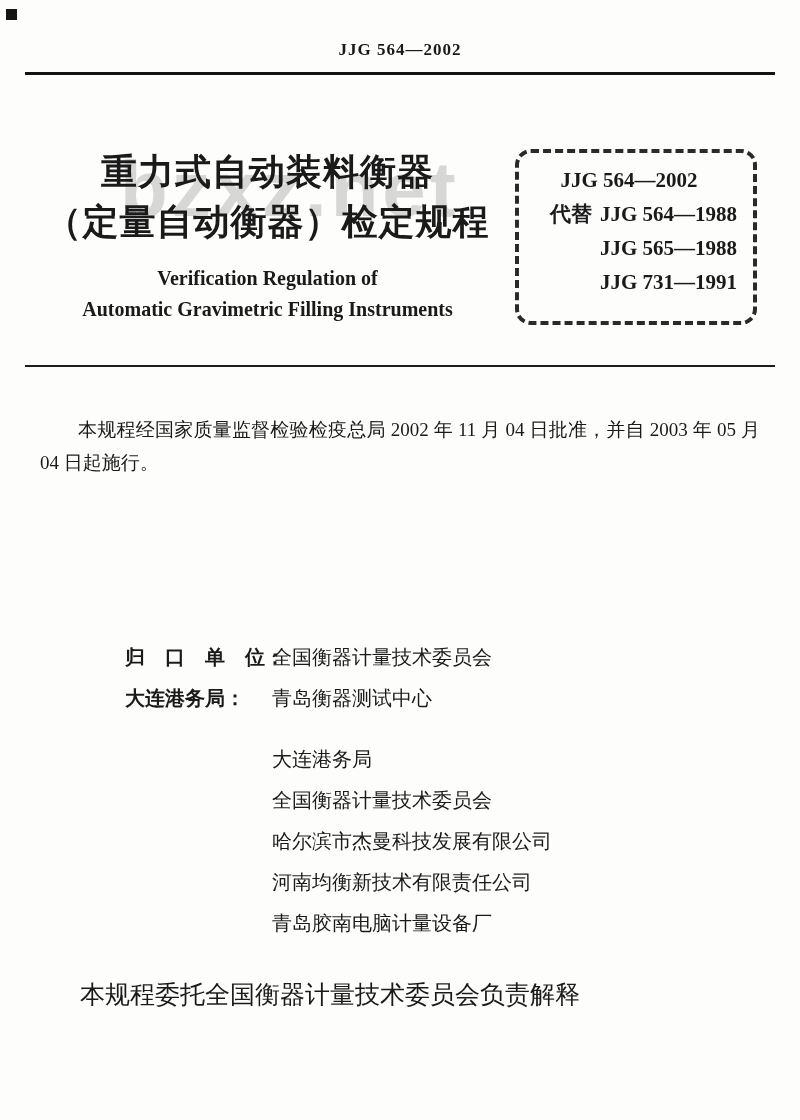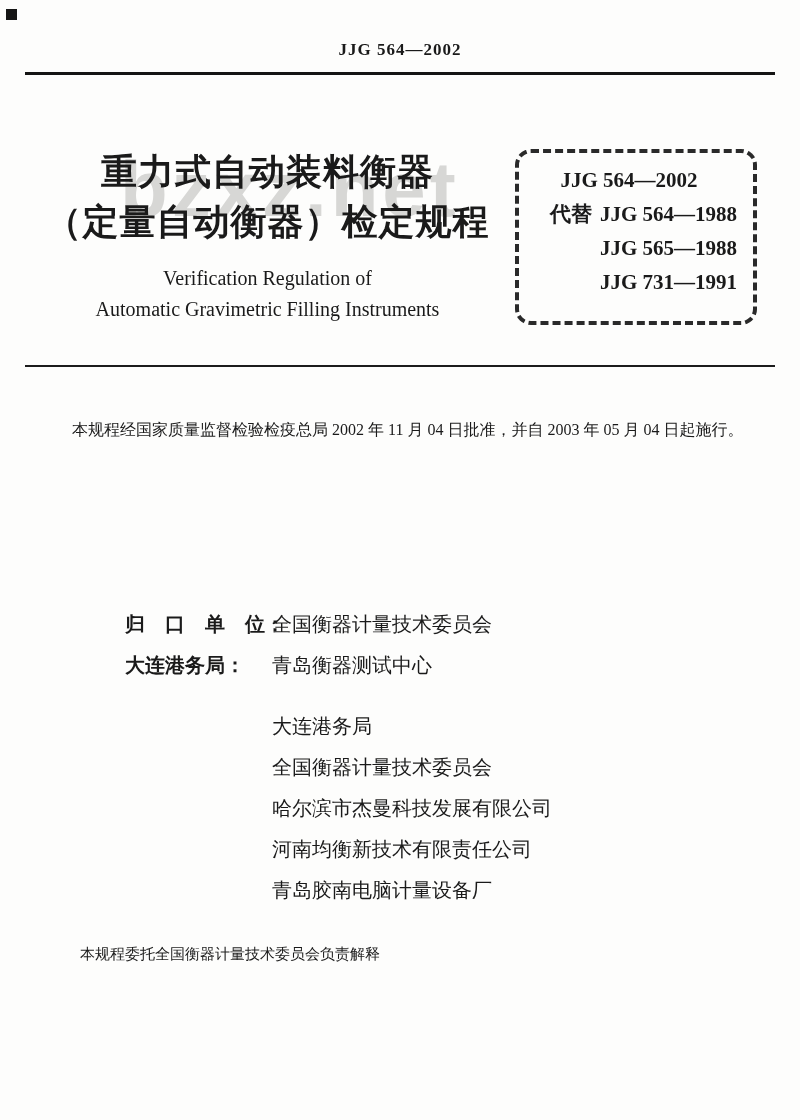--- a/index.html
+++ b/index.html
@@ -56,21 +56,21 @@
   .zh-title {
     font-family: "Liberation Sans", "DejaVu Sans", sans-serif;
     font-weight: bold;
     font-size: 36px;
     line-height: 50px;
     letter-spacing: 1px;
     white-space: nowrap;
   }
   .en-title {
     margin-top: 16px;
-    font-weight: normal;
+    font-weight: bold;
     font-size: 20px;
     line-height: 31px;
   }
   .std-box {
     width: 222px;
     margin-left: 10px;
     margin-top: 2px;
     height: 152px;
     border: 4px dashed #2a2a2a;
     border-radius: 16px;
@@ -79,40 +79,40 @@
     font-size: 21px;
     line-height: 34px;
     white-space: nowrap;
   }
   .box-line-first { text-align: center; padding-right: 14px; }
   .box-line { text-align: right; padding-right: 10px; }
   .box-prefix { margin-right: 8px; }
 
   .approval {
     margin: 46px 40px 0 40px;
-    font-size: 16px;
+    font-size: 19px;
     line-height: 33px;
     text-indent: 2em;
     text-align: justify;
   }
 
   .org-list { margin: 168px 0 0 125px; font-size: 20px; }
   .org-row { display: flex; margin-bottom: 20px; line-height: 21px; }
   .org-label {
     width: 147px;
     flex: 0 0 147px;
     font-family: "Liberation Sans", "DejaVu Sans", sans-serif;
     font-weight: bold;
     white-space: nowrap;
   }
   .org-value { white-space: nowrap; }
 
   .footer-note {
     margin: 44px 0 0 80px;
-    font-size: 15px;
+    font-size: 25px;
   }
 </style>
 </head>
 <body>
 
 <div class="page">
   <div class="speck"></div>
   <div class="watermark">bzxz.net</div>
 
   <div class="content">

